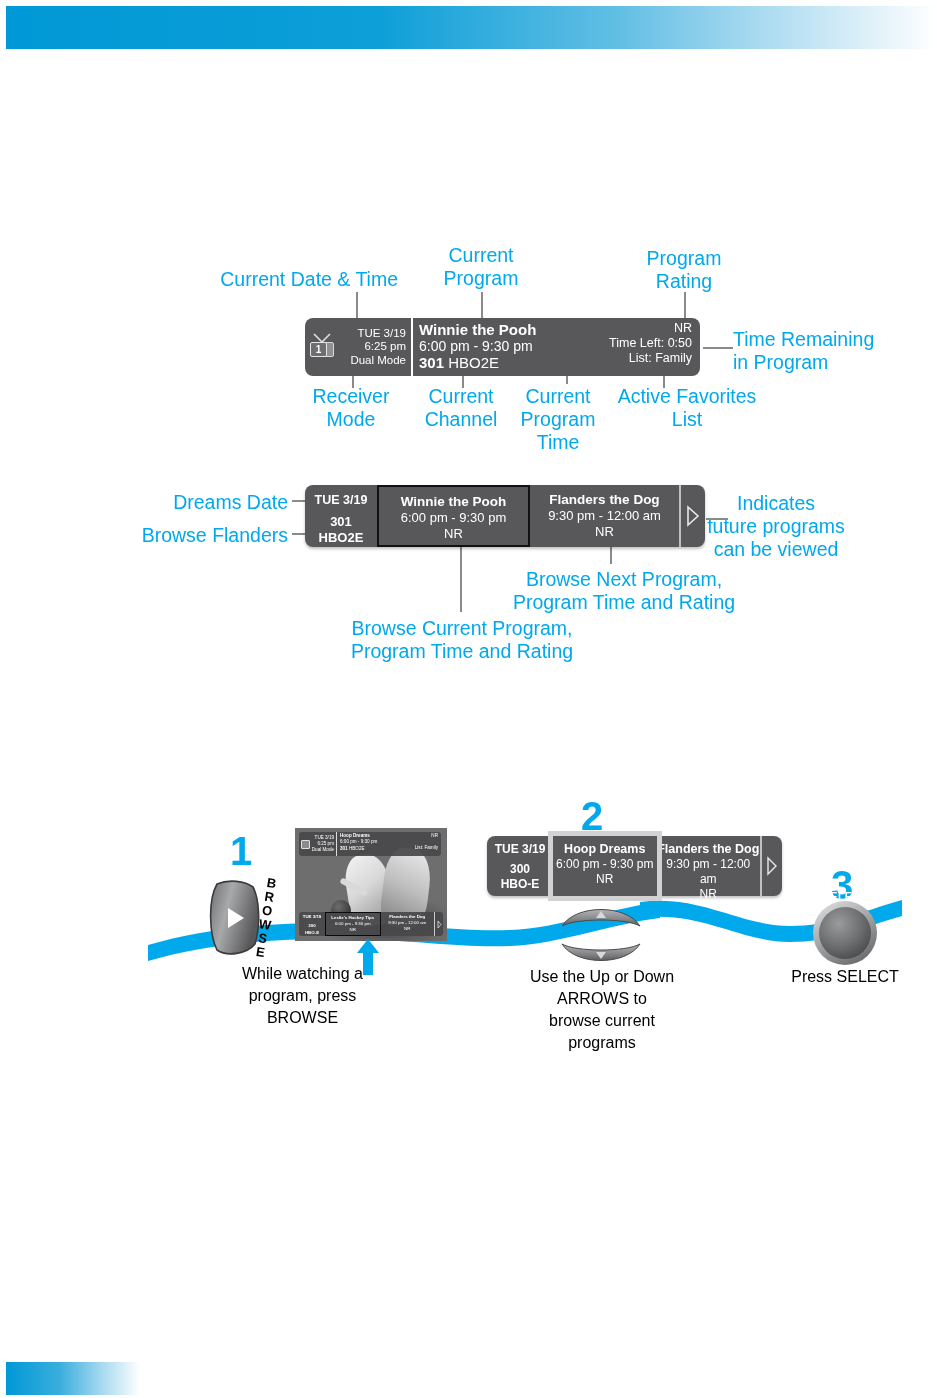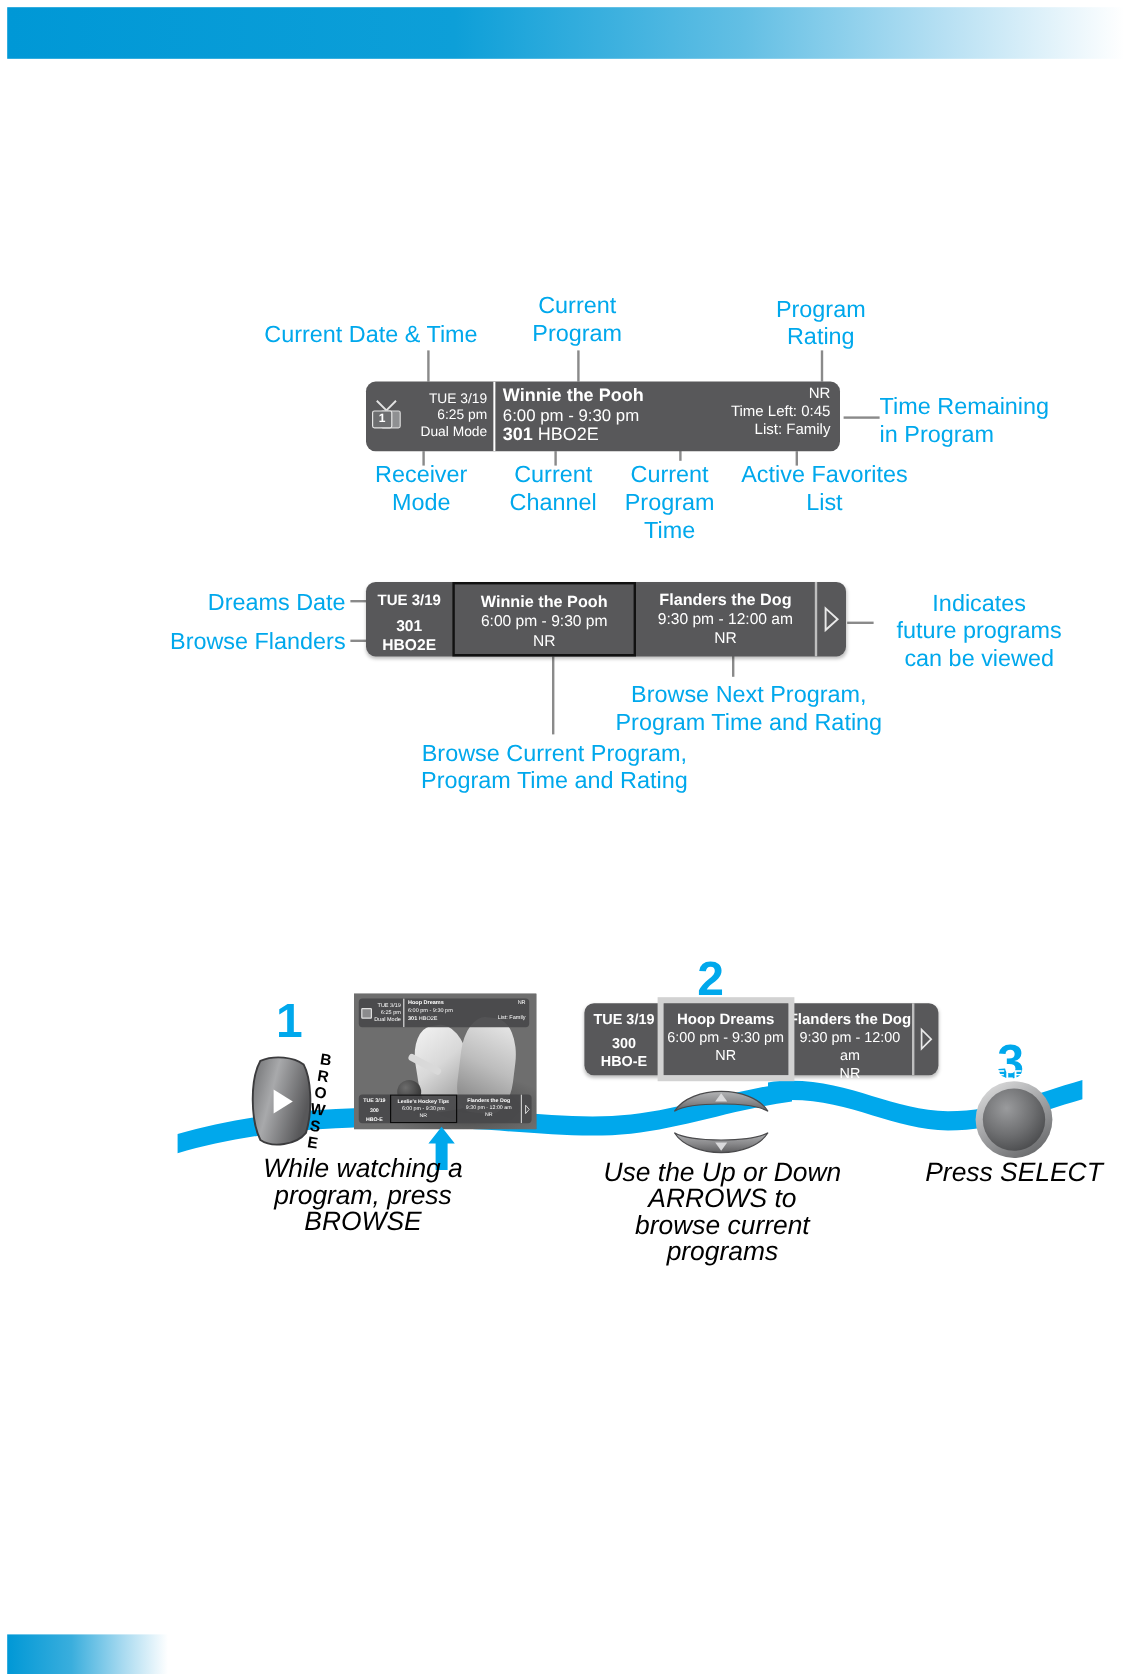--- a/index.html
+++ b/index.html
@@ -104,21 +104,21 @@
     display: flex; align-items: center; justify-content: center;
   }
 
   
   .stepnum {
     position: absolute; color: #00a8ec; font-weight: bold;
     font-size: 40px; line-height: 40px;
     font-family: "Liberation Sans", sans-serif;
   }
   .stepcap {
-    position: absolute; font-style: italic; font-size: 22px;
+    position: absolute; font-size: 16px;
     line-height: 22px; color: #000000; text-align: center;
     font-family: "Liberation Sans", sans-serif; white-space: pre;
   }
 
   
   .tv-shot {
     position: absolute; left: 295px; top: 828px; width: 152px; height: 113px;
     background: #6e6e6e; overflow: hidden;
   }
   .tv-shot .photo {
@@ -262,28 +262,28 @@
       <div class="b3">Dual Mode</div>
     </div>
   </div>
   <div class="bm-center">
     <div class="t1">Winnie the Pooh</div>
     <div class="t2">6:00 pm - 9:30 pm</div>
     <div class="t3"><b>301</b> <span>HBO2E</span></div>
   </div>
   <div class="bm-right">
     <div>NR</div>
-    <div>Time Left: 0:45</div>
+    <div>Time Left: 0:50</div>
     <div>List: Family</div>
   </div>
 </div>
 
 <div class="anno r" style="left:118px; top:491px; width:170px;">Dreams Date</div>
 <div class="anno r" style="left:98px; top:524px; width:190px;">Browse Flanders</div>
-<div class="anno c" style="left:700px; top:492px; width:232px;">Indicates
+<div class="anno c" style="left:660px; top:492px; width:232px;">Indicates
 future programs
 can be viewed</div>
 <div class="anno c" style="left:490px; top:568px; width:268px;">Browse Next Program,
 Program Time and Rating</div>
 <div class="anno c" style="left:312px; top:617px; width:300px;">Browse Current Program,
 Program Time and Rating</div>
 
 <div class="lead h" style="left:292px; top:500px; width:22px;"></div>
 <div class="lead h" style="left:292px; top:533px; width:22px;"></div>
 <div class="lead h" style="left:706px; top:518px; width:22px;"></div>

